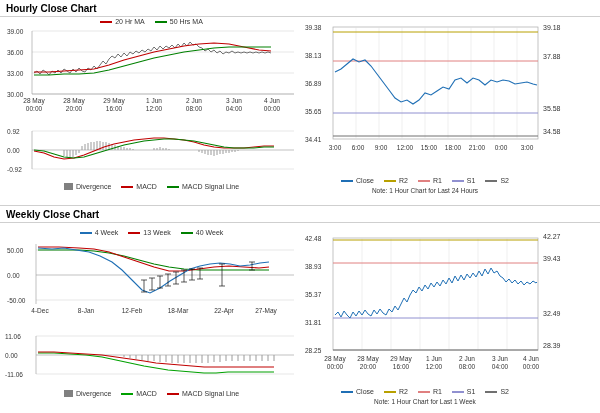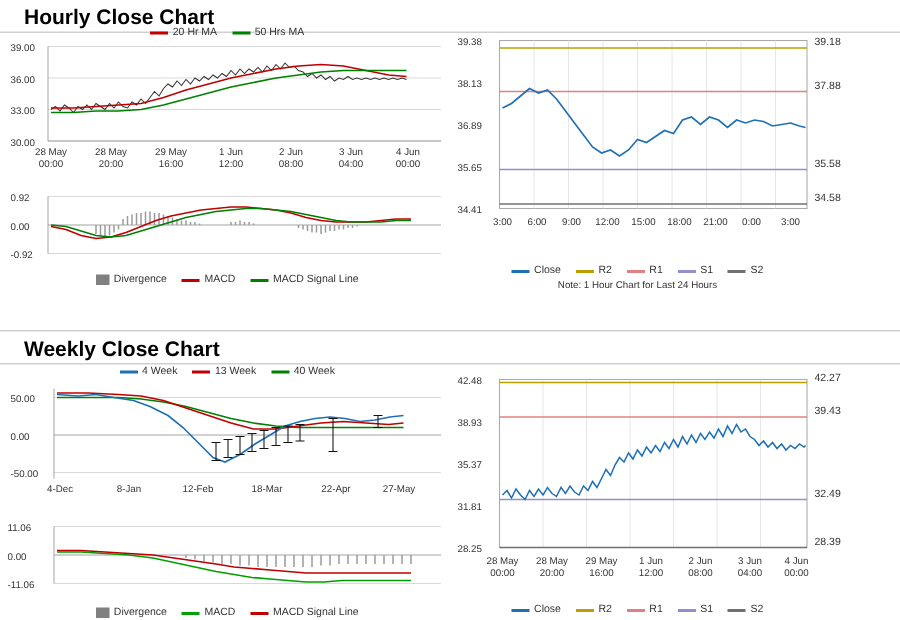--- a/index.html
+++ b/index.html
@@ -7,22 +7,22 @@
     width:600px;height:413px;
     background:#ffffff;
     font-family:"Liberation Sans", sans-serif;
     font-size:7px;
     color:#222;
     position:relative;
     overflow:hidden;
   }
   .panel{position:absolute;left:0;width:600px;}
   .panel-title{
-    font-size:14px;font-weight:bold;color:#000;
-    padding:3px 6px 2px 16px;
+    font-size:10px;font-weight:bold;color:#000;
+    padding:3px 6px 2px 6px;
   }
   .rule{height:1px;background:#cfcfcf;margin:0;}
   .quad{position:absolute;}
   svg{display:block;}
   .legend{
     display:flex;align-items:center;justify-content:center;gap:10px;
     font-size:7px;color:#333;
   }
   .legend .item{display:flex;align-items:center;gap:3px;}
   .swatch{display:inline-block;width:12px;height:2px;}
@@ -232,21 +232,21 @@
       </span>
       <span class="item">
         <span class="swatch" style="background:#707070"></span>
         <span>S2</span>
       </span>
     </div>
     <div class="note" style="margin-top:3px;width:240px;">Note: 1 Hour Chart for Last 24 Hours</div>
   </div>
 </div>
 
-<div class="panel" style="top:220px;height:176px;">
+<div class="panel" style="top:205px;height:176px;">
   <div class="rule"></div>
   <div class="panel-title">Weekly Close Chart</div>
   <div class="rule"></div>
 
   <div class="quad" style="left:4px;top:22px;width:295px;height:105px;">
     <div class="legend" style="margin-top:2px;">
       <span class="item">
         <span class="swatch" style="background:#1f6fb5"></span>
         <span>4 Week</span>
       </span>

